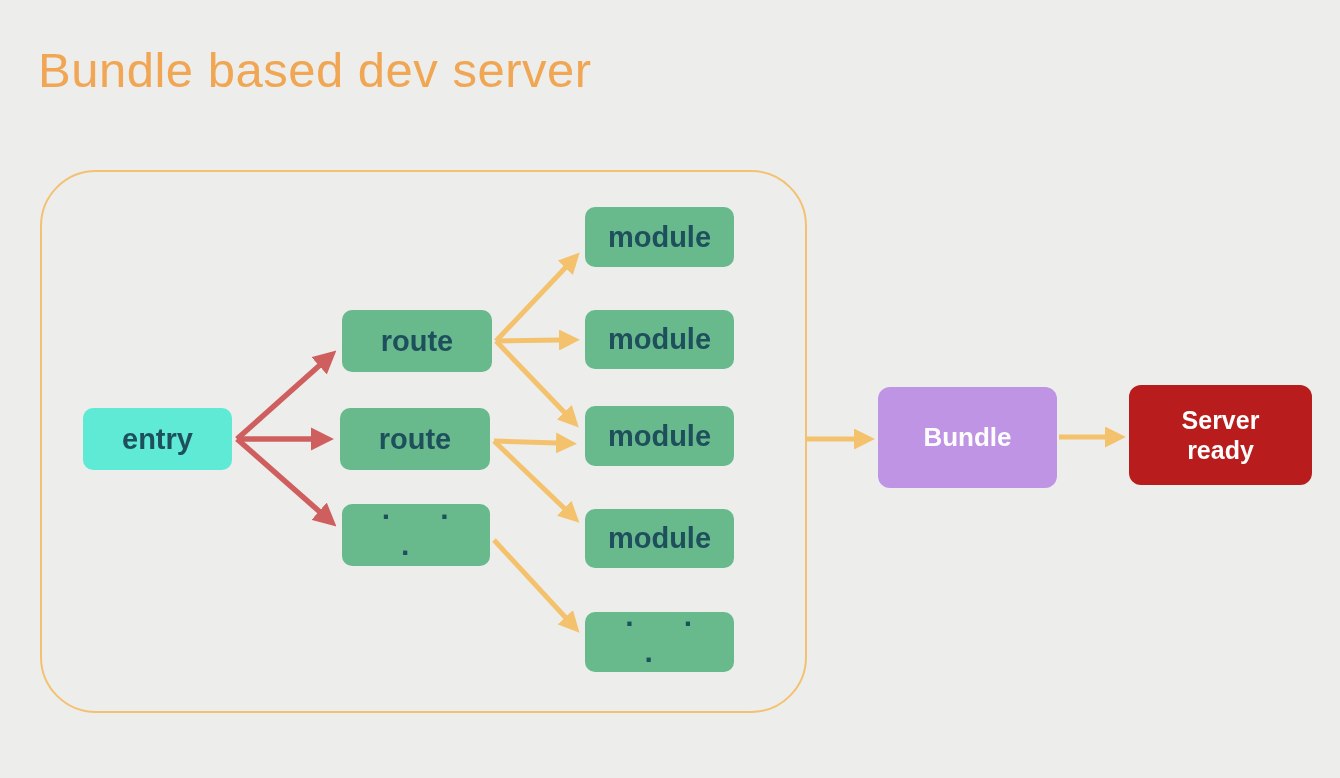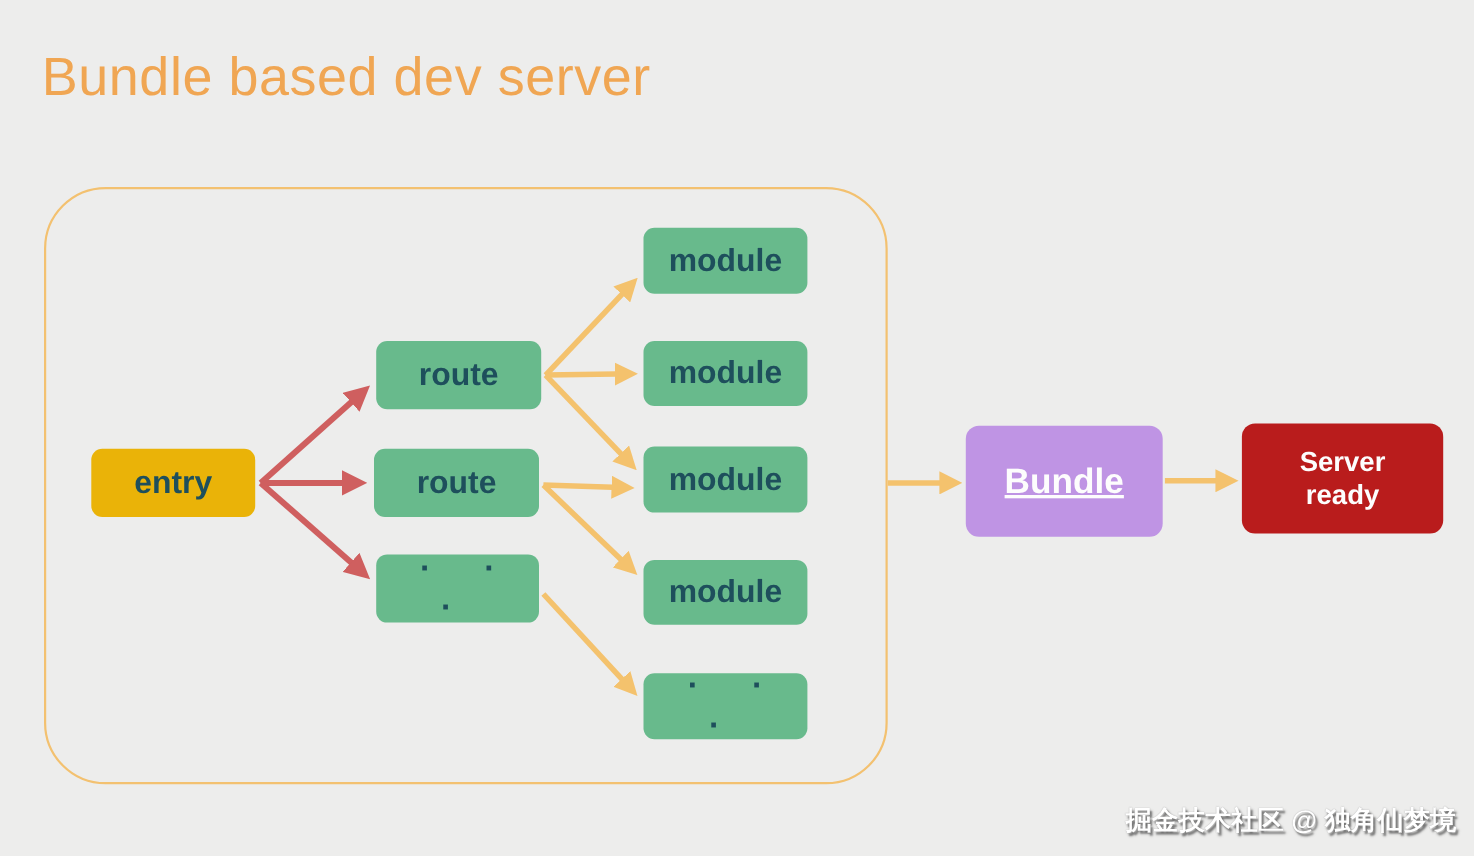--- a/index.html
+++ b/index.html
@@ -17,23 +17,23 @@
   .group-box{
     position:absolute;left:40px;top:170px;width:763px;height:539px;
     border:2.5px solid #f3c170;border-radius:56px;background:transparent;
   }
   svg.edges{position:absolute;left:0;top:0;width:1340px;height:778px;pointer-events:none;}
   .node{
     position:absolute;display:flex;align-items:center;justify-content:center;
     border-radius:10px;font-weight:700;font-size:29px;color:#1e4f5c;
     text-align:center;line-height:1.2;
   }
-  .node.entry{background:#eab308;}
+  .node.entry{background:#5eead4;}
   .node.green{background:#68ba8c;}
-  .node.purple{background:#bf94e4;color:#fdfdfd;font-size:32px;border-radius:12px;text-decoration:underline;}
+  .node.purple{background:#bf94e4;color:#fdfdfd;font-size:26px;border-radius:12px;}
   .node.teal{background:#b91c1c;color:#fdfdfd;font-size:25px;border-radius:12px;padding:15px 34px;}
   .node.dots{font-size:30px;letter-spacing:20px;text-indent:20px;font-weight:700;}
   .watermark{
     position:absolute;right:16px;bottom:16px;
     font-size:24px;font-weight:600;color:#ffffff;
     text-shadow:2px 2px 2px rgba(70,70,70,.75), 0 0 1px rgba(70,70,70,.5);
   }
 </style>
 </head>
 <body>
@@ -78,15 +78,14 @@
   <div class="node green" style="left:585px;top:207px;width:149px;height:60px">module</div>
   <div class="node green" style="left:585px;top:310px;width:149px;height:59px">module</div>
   <div class="node green" style="left:585px;top:406px;width:149px;height:60px">module</div>
   <div class="node green" style="left:585px;top:509px;width:149px;height:59px">module</div>
   <div class="node green dots" style="left:585px;top:612px;width:149px;height:60px">· · ·</div>
 
   <div class="node purple" style="left:878px;top:387px;width:179px;height:101px">Bundle</div>
 
   <div class="node teal" style="left:1129px;top:385px;width:183px;height:100px;box-sizing:border-box">Server ready</div>
 
-  <div class="watermark">掘金技术社区 @ 独角仙梦境</div>
 
 </div>
 
 </body></html>

